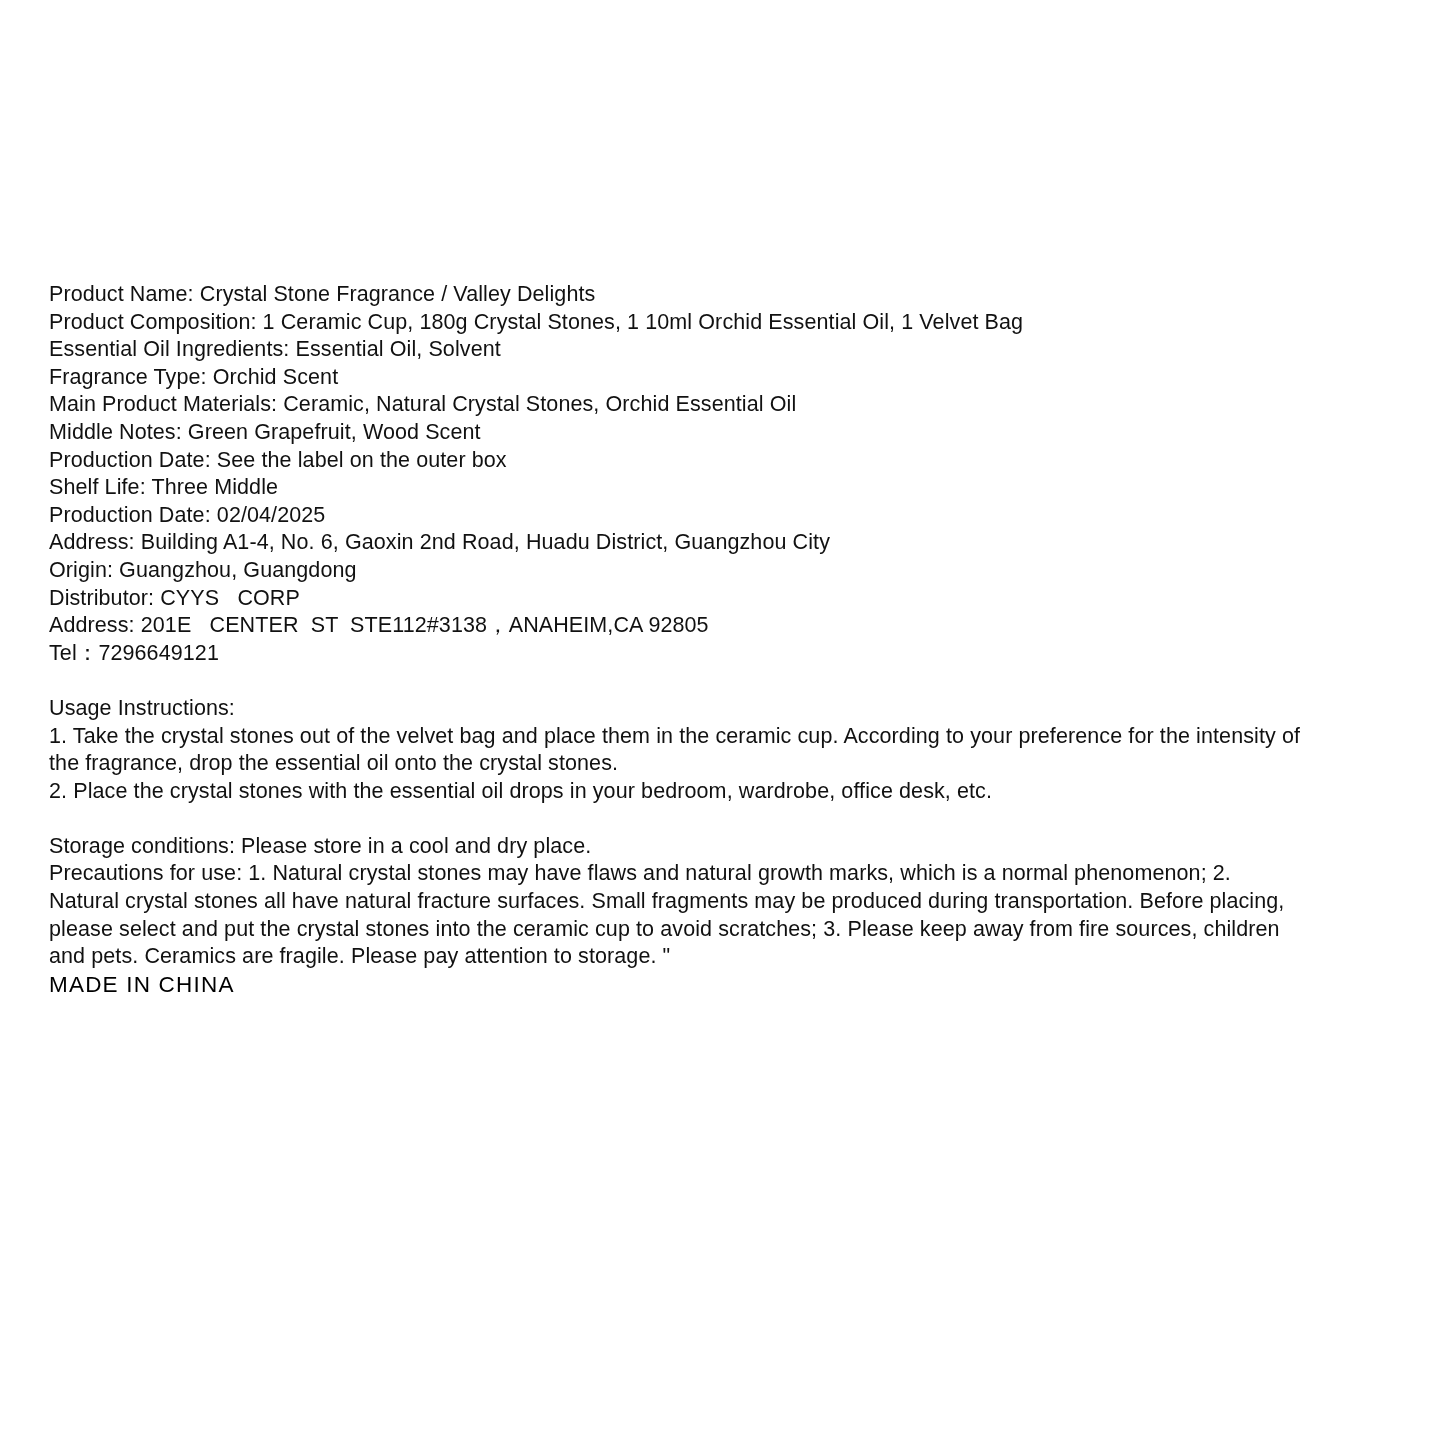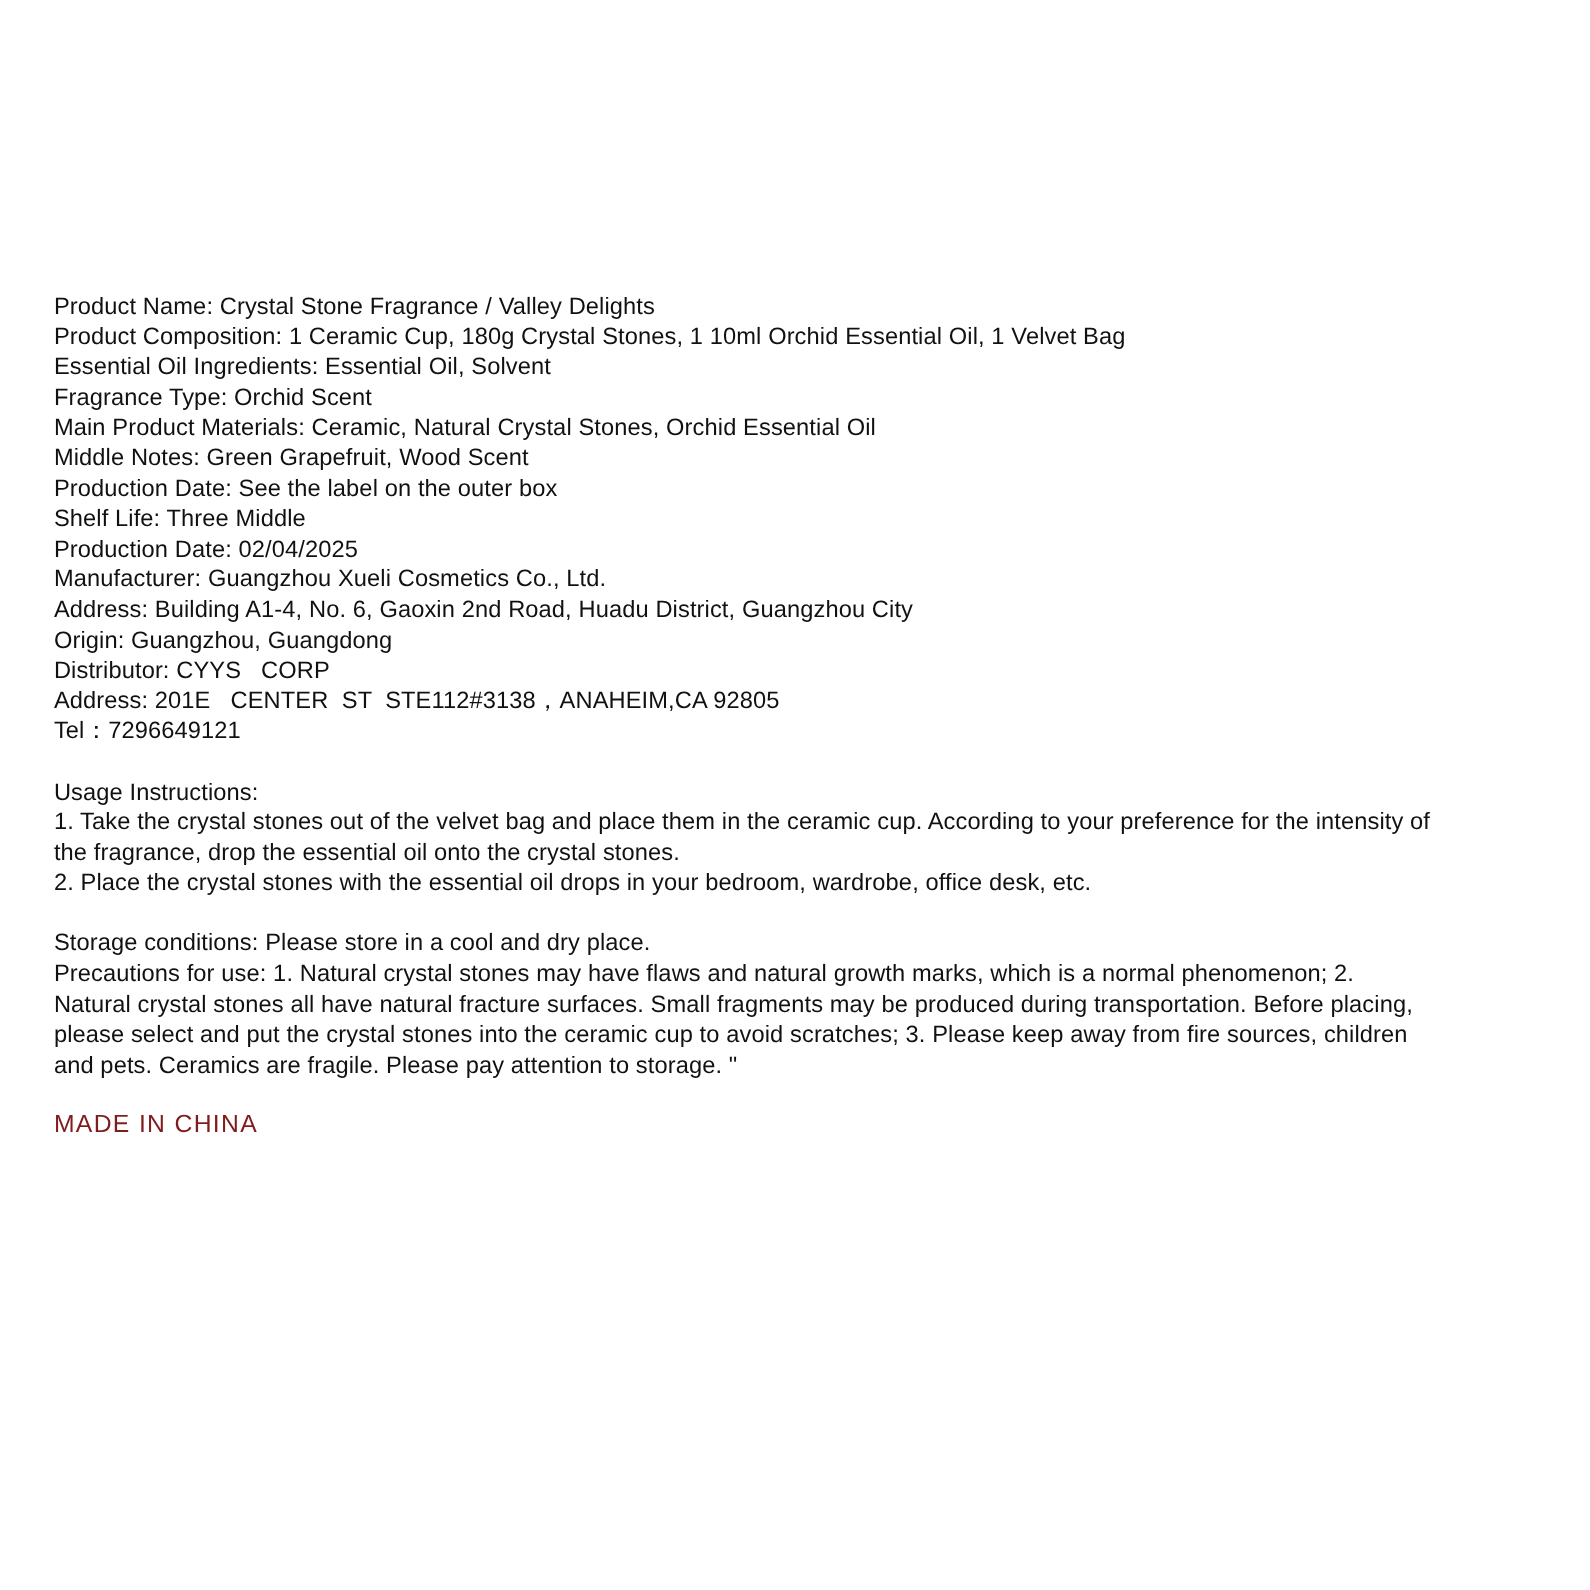--- a/index.html
+++ b/index.html
@@ -11,37 +11,36 @@
     position: relative;
     width: 1445px;
     height: 1445px;
     background: #ffffff;
     overflow: hidden;
     font-family: "Liberation Sans", sans-serif;
     color: #111111;
   }
   .content {
     position: absolute;
-    top: 265px;
+    top: 281px;
     left: 49px;
     width: 1255px;
     font-size: 21.5px;
     line-height: 27.6px;
     letter-spacing: 0.1px;
   }
   .line, .para {
     white-space: pre-wrap;
     margin: 0;
   }
   .block-gap {
     height: 27.6px;
   }
   .made-in {
-    margin-top: 26px;
-    color: #7f1d1d;
+    color: #000000;
     font-size: 22.5px;
     letter-spacing: 1.2px;
     font-stretch: condensed;
   }
 </style>
 </head>
 <body>
 
 <div class="page">
   <div class="content">
@@ -49,21 +48,20 @@
     <div>
       <p class="line">Product Name: Crystal Stone Fragrance / Valley Delights</p>
       <p class="line">Product Composition: 1 Ceramic Cup, 180g Crystal Stones, 1 10ml Orchid Essential Oil, 1 Velvet Bag</p>
       <p class="line">Essential Oil Ingredients: Essential Oil, Solvent</p>
       <p class="line">Fragrance Type: Orchid Scent</p>
       <p class="line">Main Product Materials: Ceramic, Natural Crystal Stones, Orchid Essential Oil</p>
       <p class="line">Middle Notes: Green Grapefruit, Wood Scent</p>
       <p class="line">Production Date: See the label on the outer box</p>
       <p class="line">Shelf Life: Three Middle</p>
       <p class="line">Production Date: 02/04/2025</p>
-      <p class="line">Manufacturer: Guangzhou Xueli Cosmetics Co., Ltd.</p>
       <p class="line">Address: Building A1-4, No. 6, Gaoxin 2nd Road, Huadu District, Guangzhou City</p>
       <p class="line">Origin: Guangzhou, Guangdong</p>
       <p class="line">Distributor: CYYS   CORP</p>
       <p class="line">Address: 201E   CENTER  ST  STE112#3138，ANAHEIM,CA 92805</p>
       <p class="line">Tel：7296649121</p>
     </div>
 
     <div class="block-gap"></div>
 
     <div>

